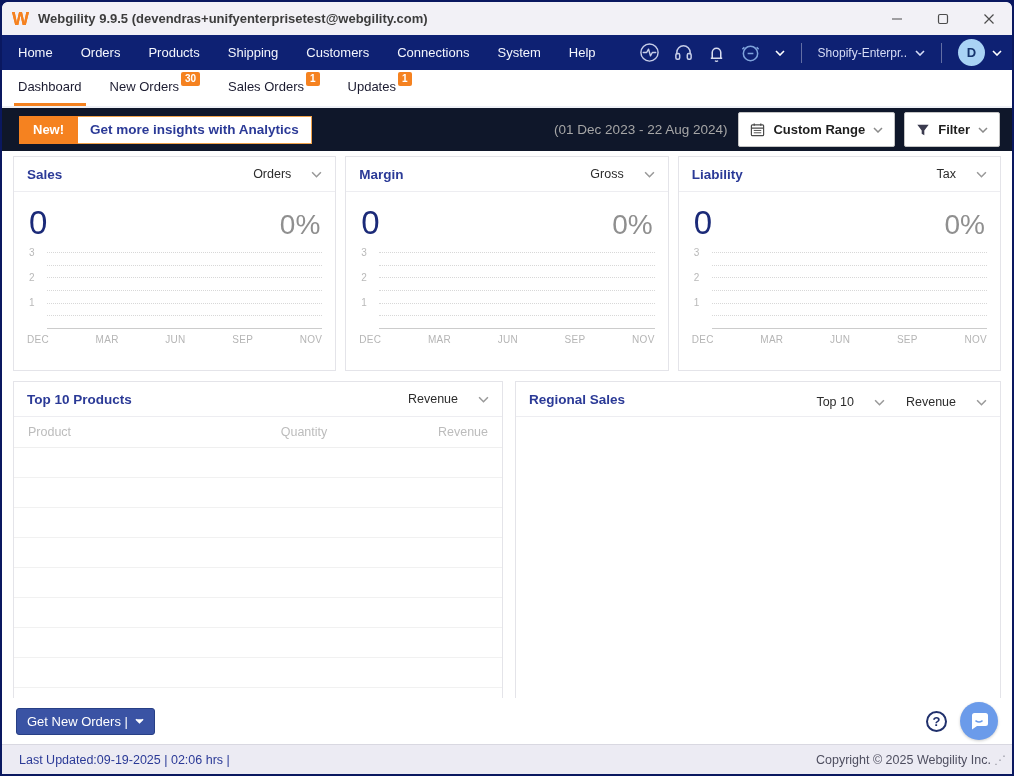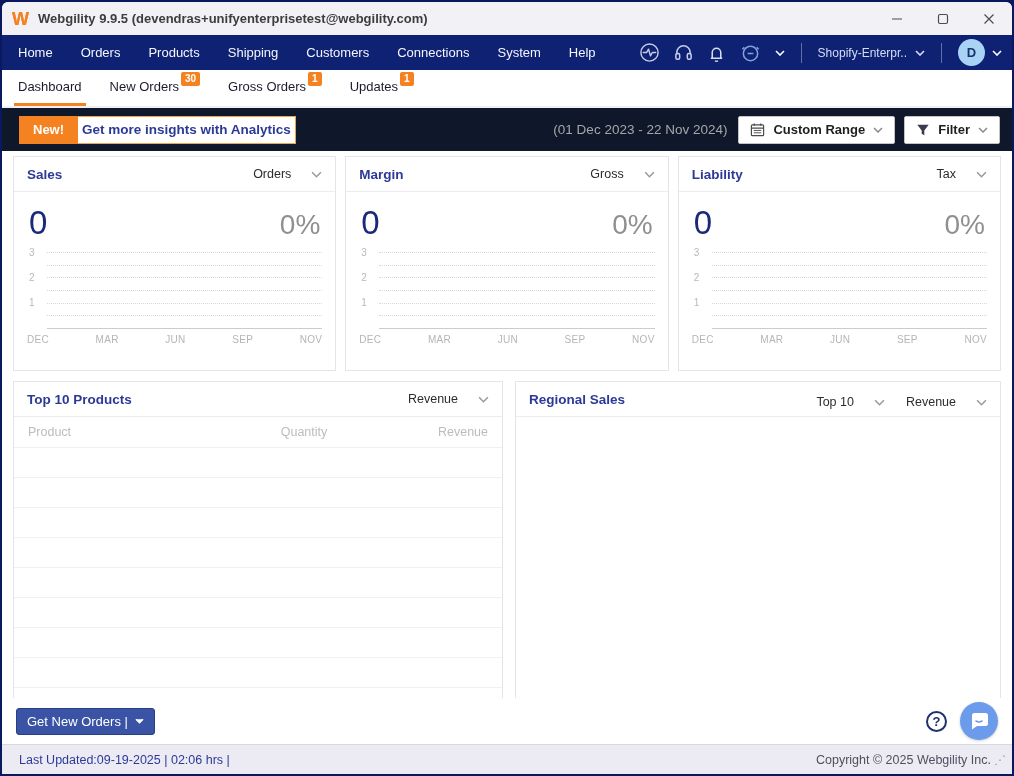--- a/index.html
+++ b/index.html
@@ -42,26 +42,26 @@
     color:#1b1b30;position:relative;cursor:pointer;border-bottom:3px solid transparent;box-sizing:border-box;}
   .tab.active{border-bottom:3px solid #f58220;}
   .tab-badge{background:#f58220;color:#fff;font-size:10px;font-weight:bold;padding:1px 4px;
     border-radius:2px;position:relative;top:-8px;margin-left:2px;line-height:1.2;}
   
   .toolbar{height:43px;min-height:43px;display:flex;align-items:center;padding:0 12px;background:#0f172a;}
   .promo{display:flex;align-items:stretch;height:28px;margin-left:5px;}
   .new-badge{background:#f58220;color:#fff;font-weight:bold;font-size:13px;display:flex;
     align-items:center;padding:0 14px;}
   .analytics-btn{border:1px solid #f0a24a;border-left:none;background:#fff;color:#2b3a97;
-    font-weight:bold;font-size:13.5px;display:flex;align-items:center;padding:0 4px;cursor:pointer;
+    font-weight:bold;font-size:13.5px;display:flex;align-items:center;padding:0 12px;cursor:pointer;
     font-family:"Liberation Sans", sans-serif;}
   .toolbar-right{margin-left:auto;display:flex;align-items:center;gap:9px;}
   .date-range{color:#a6a6a6;font-size:13.5px;margin-right:2px;}
   .tb-btn{display:flex;align-items:center;gap:8px;border:1px solid #c4c4c4;background:#fff;
-    height:28px;padding:0 11px;border-radius:2px;font-size:13px;color:#1e1e1e;font-weight:600;
+    height:35px;padding:0 11px;border-radius:2px;font-size:13px;color:#1e1e1e;font-weight:600;
     cursor:pointer;font-family:"Liberation Sans", sans-serif;justify-content:space-between;}
   
   .content{flex:1;padding:5px 11px 0;background:#fff;overflow:hidden;display:flex;flex-direction:column;}
   .kpi-row{display:flex;gap:9px;height:215px;min-height:215px;}
   .card{border:1px solid #e4e4e9;background:#fff;display:flex;flex-direction:column;min-width:0;box-sizing:border-box;}
   .kpi-card{flex:1;}
   .card-head{height:34px;min-height:34px;display:flex;align-items:center;padding:0 13px;
     border-bottom:1px solid #ededf1;}
   .card-title{color:#2b3a97;font-weight:bold;font-size:13.5px;white-space:nowrap;}
   .dd{margin-left:auto;display:flex;align-items:center;gap:20px;font-size:12.5px;color:#2c2c2c;cursor:pointer;}
@@ -191,36 +191,36 @@
 
   <div class="tabbar">
     <div class="tab active">
       <span>Dashboard</span>
     </div>
     <div class="tab">
       <span>New Orders</span>
       <span class="tab-badge">30</span>
     </div>
     <div class="tab">
-      <span>Gross Orders</span>
+      <span>Sales Orders</span>
       <span class="tab-badge">1</span>
     </div>
     <div class="tab">
       <span>Updates</span>
       <span class="tab-badge">1</span>
     </div>
   </div>
 
   <div class="toolbar">
     <div class="promo">
       <span class="new-badge">New!</span>
       <button class="analytics-btn">Get more insights with Analytics</button>
     </div>
     <div class="toolbar-right">
-      <span class="date-range">(01 Dec 2023 - 22 Nov 2024)</span>
+      <span class="date-range">(01 Dec 2023 - 22 Aug 2024)</span>
       <button class="tb-btn">
         <svg width="15" height="15" viewBox="0 0 16 16" fill="none" stroke="#4a4a4a" stroke-width="1.3">
           <rect x="1.5" y="3" width="13" height="11.5" rx="1"></rect>
           <line x1="1.5" y1="6.5" x2="14.5" y2="6.5"></line>
           <line x1="4.5" y1="1.5" x2="4.5" y2="4"></line>
             <line x1="11.5" y1="1.5" x2="11.5" y2="4"></line>
           <line x1="4" y1="9" x2="12" y2="9" stroke-width="1"></line>
             <line x1="4" y1="11.5" x2="12" y2="11.5" stroke-width="1"></line>
         </svg>
         <span>Custom Range</span>

